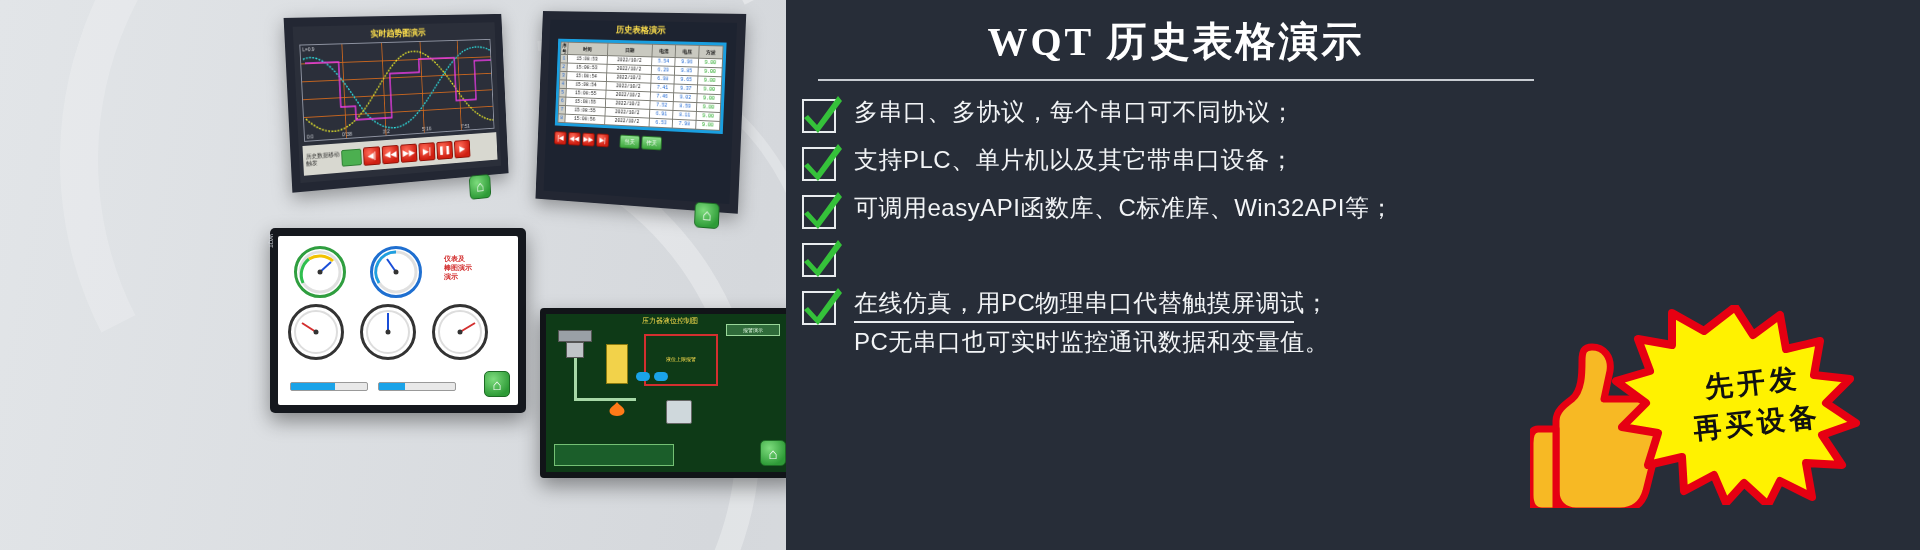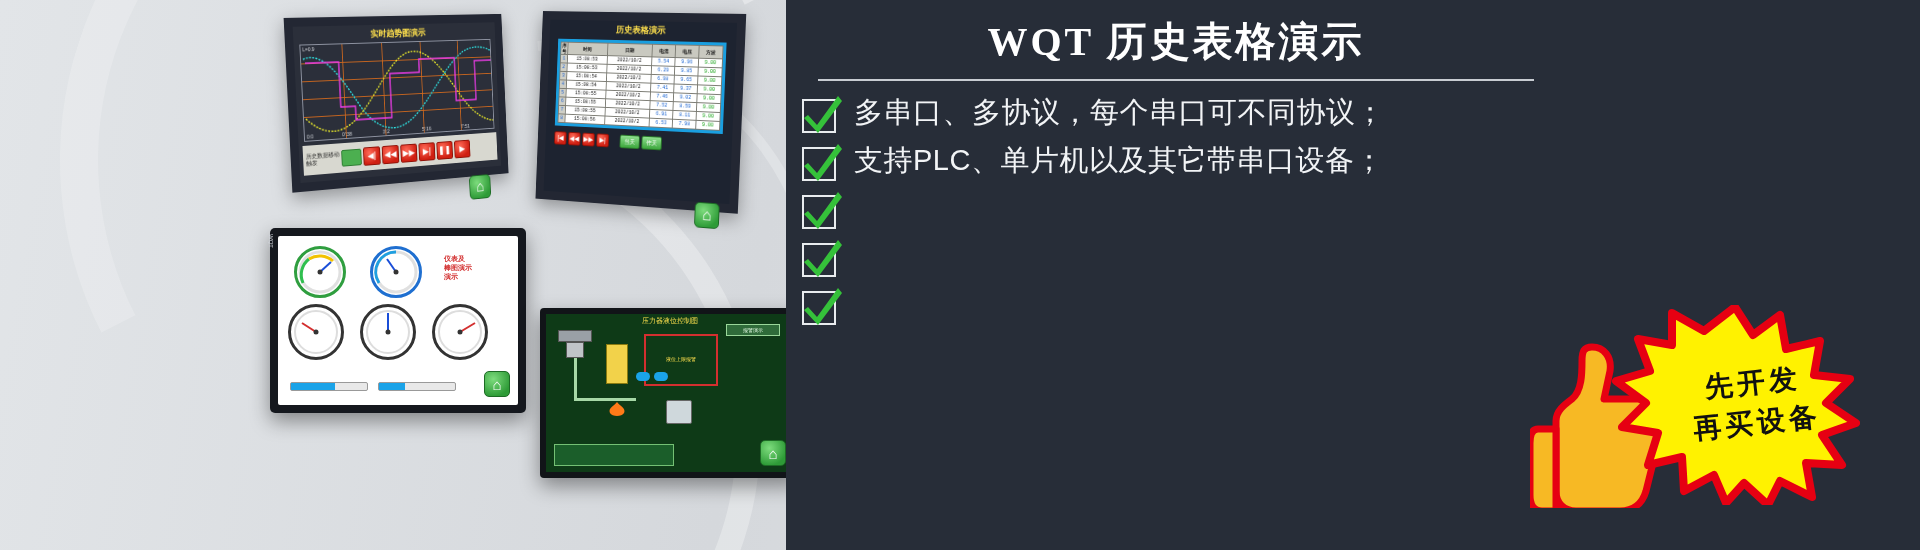--- a/index.html
+++ b/index.html
@@ -67,21 +67,21 @@
   }
   .check-box .sq {
     position: absolute;
     left: 2px; top: 2px;
     width: 34px; height: 34px;
     border: 2px solid #e9ecef;
   }
   .check-box svg { position: absolute; left: 0; top: -4px; }
   .feature-text {
     color: #f2f4f6;
-    font-size: 29px;
+    font-size: 24px;
     line-height: 34px;
     letter-spacing: 0.5px;
     white-space: nowrap;
   }
   .feature-text.two-line { line-height: 32px; }
   .sub-rule {
     width: 440px; height: 2px; background: #e8ebee; margin: 2px 0 3px 0;
   }
 
   
@@ -479,38 +479,44 @@
         <span class="feature-text">支持PLC、单片机以及其它带串口设备；</span>
       </div>
 
       <div class="feature-row">
         <span class="check-box">
           <span class="sq"></span>
           <svg width="44" height="42" viewBox="0 0 44 42">
             <path d="M8,22 L17,32 L38,3 L42,8 L18,40 L4,25 Z" fill="#35c13a"></path>
           </svg>
         </span>
+        <span class="feature-text">可调用easyAPI函数库、C标准库、Win32API等；</span>
       </div>
 
       <div class="feature-row">
         <span class="check-box">
           <span class="sq"></span>
           <svg width="44" height="42" viewBox="0 0 44 42">
             <path d="M8,22 L17,32 L38,3 L42,8 L18,40 L4,25 Z" fill="#35c13a"></path>
           </svg>
         </span>
       </div>
 
 
       <div class="feature-row">
         <span class="check-box">
           <span class="sq"></span>
           <svg width="44" height="42" viewBox="0 0 44 42">
             <path d="M8,22 L17,32 L38,3 L42,8 L18,40 L4,25 Z" fill="#35c13a"></path>
           </svg>
+        </span>
+        <span>
+          <span class="feature-text two-line" style="display:block;">在线仿真，用PC物理串口代替触摸屏调试；</span>
+          <span class="sub-rule" style="display:block;"></span>
+          <span class="feature-text two-line" style="display:block;">PC无串口也可实时监控通讯数据和变量值。</span>
         </span>
       </div>
 
     </div>
   </div>
 
   <div id="burst-badge">
     <span class="thumb-wrap">
       <svg width="150" height="200" viewBox="0 0 150 200">
         <g stroke="#e60012" stroke-width="7" stroke-linejoin="round" fill="#f7b924">

